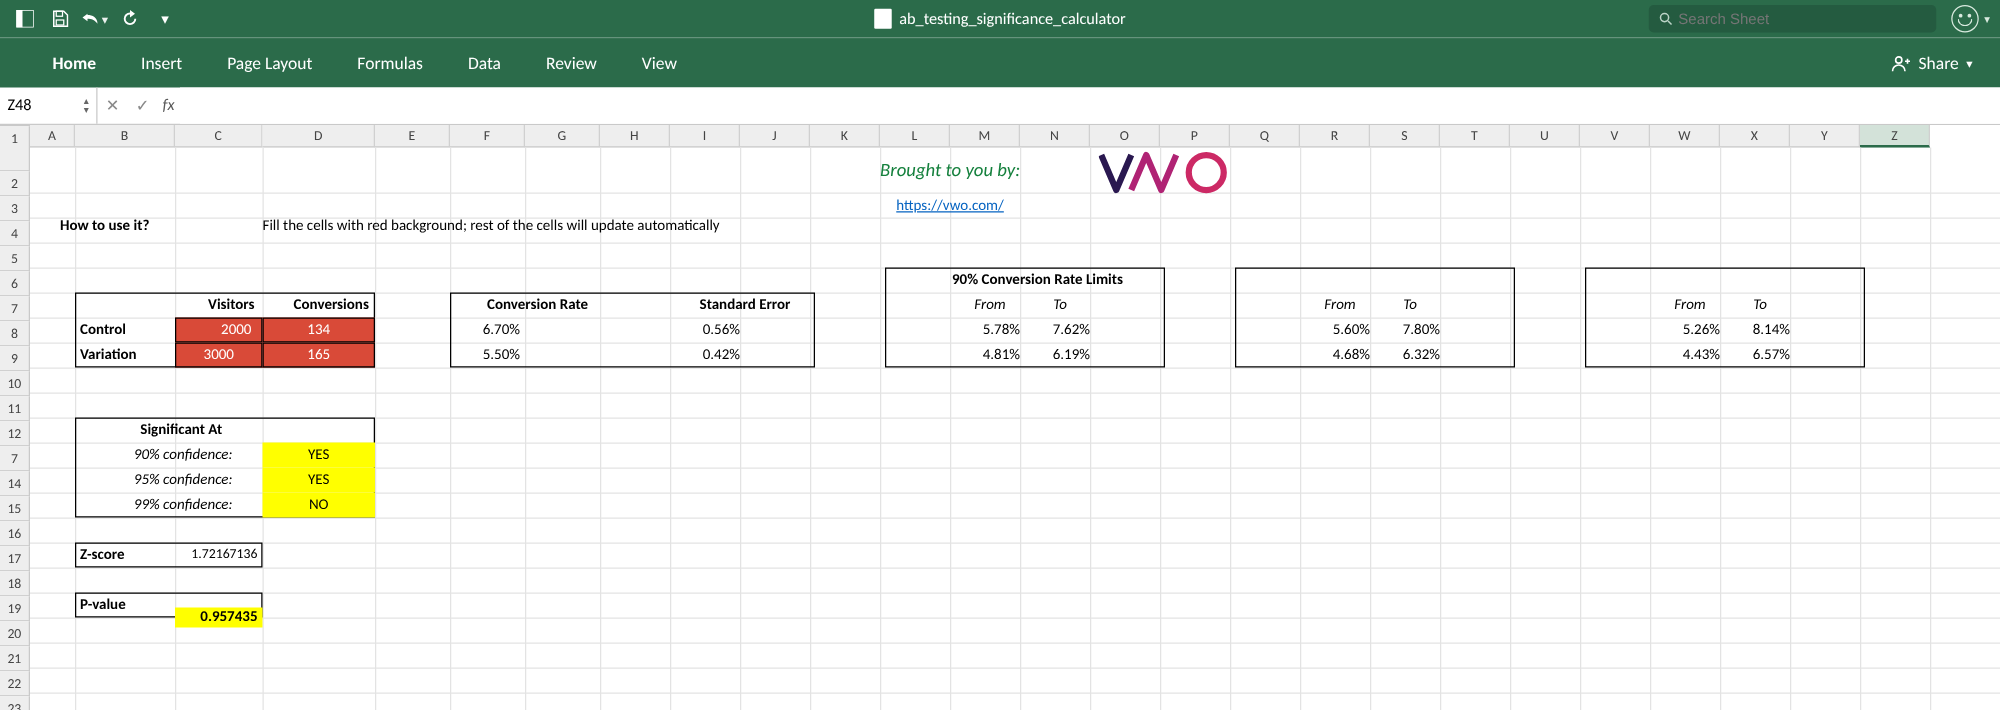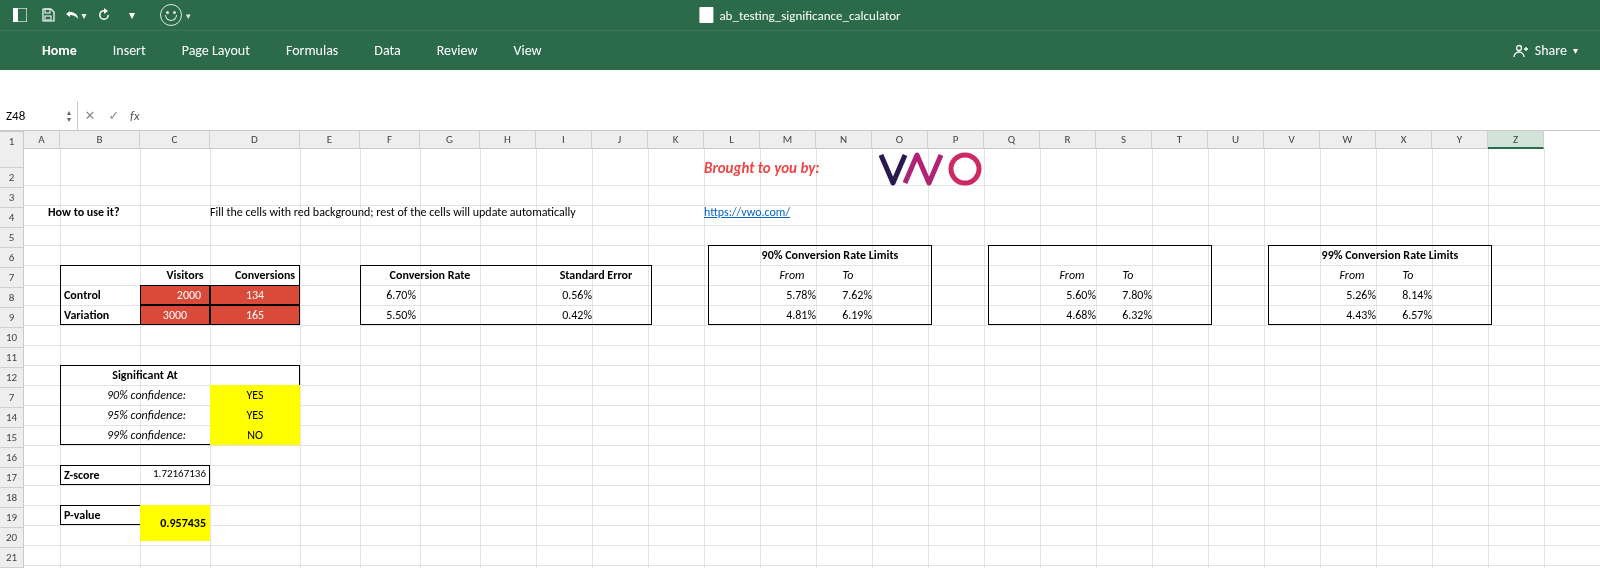--- a/index.html
+++ b/index.html
@@ -14,42 +14,42 @@
   .search-wrap input{ background:transparent; border:none; outline:none; color:#fff; font-size:12px; width:100%; margin-left:4px;}
   .smiley{ margin-left:12px; width:22px;height:22px;border:1.5px solid #d9eadf;border-radius:50%; position:relative;}
   .smiley:before{content:"";position:absolute;width:3px;height:3px;background:#d9eadf;border-radius:50%;top:6px;left:5px;box-shadow:7px 0 #d9eadf;}
   .smiley:after{content:"";position:absolute;width:10px;height:5px;border:1.5px solid #d9eadf;border-top:none;border-radius:0 0 10px 10px;bottom:4px;left:4px;}
   .caret{ font-size:9px; margin-left:4px; color:#d9eadf;}
   
   .ribbon{ background:#2b6b4a; height:40px; display:flex; align-items:center; padding:0 22px; color:#fff; font-size:14px; border-top:1px solid rgba(255,255,255,.08);}
   .ribbon .tab{ margin-right:36px; cursor:pointer;}
   .ribbon .share{ margin-left:auto; display:flex; align-items:center; gap:6px;}
   
-  .formulabar{ height:30px; display:flex; align-items:center; border-bottom:1px solid #c9c9c9; font-size:13px;margin-top:31px;}
+  .formulabar{ height:30px; display:flex; align-items:center; border-bottom:1px solid #c9c9c9; font-size:13px;}
   .namebox{ width:78px; height:100%; border-right:1px solid #c9c9c9; display:flex; align-items:center; padding:0 6px; justify-content:space-between;}
   .name-stepper{display:flex;flex-direction:column;line-height:7px;font-size:8px;color:#666;}
   .fb-btn{ width:24px; text-align:center; color:#8a8a8a;}
   .fx{ font-style:italic; color:#5a5a5a; margin:0 4px;}
   .formula-input{ flex:1; border:none; outline:none; height:100%; padding:0 6px;}
   
   .sheet{ display:flex; height:calc(568px - 30px - 40px - 26px); position:relative;}
   .corner{ width:24px; height:18px; background:#eee; border-right:1px solid #c9c9c9; border-bottom:1px solid #c9c9c9;}
   .col-headers{ display:flex; height:18px;}
   .col-h{ background:#eee; border-right:1px solid #d0d0d0; border-bottom:1px solid #c9c9c9; text-align:center; font-size:11px; color:#444; line-height:18px;}
   .row-headers{ width:24px; }
   .row-h{ height:20px; background:#eee; border-right:1px solid #c9c9c9; border-bottom:1px solid #d0d0d0; text-align:center; font-size:11px; color:#444; line-height:20px;}
   .cells{ position:relative; flex:1;}
   .gridbg{ position:absolute; inset:0; }
   .gridbg .vline{ position:absolute; top:0; bottom:0; width:1px; background:#e3e3e3;}
   .gridbg .hline{ position:absolute; left:0; right:0; height:1px; background:#e3e3e3;}
   .ov{ position:absolute; font-size:12px;}
   .title-text{ font-size:26px; font-style:italic; color:#222;}
   .bold{ font-weight:bold;padding-left:20px;}
   .ital{ font-style:italic;}
-  .red-text{ color:#ef4444; font-weight:bold; font-style:italic;}
+  .red-text{ color:#15803d; font-weight:normal; font-style:italic;}
   .link{ color:#0563c1; text-decoration:underline;}
   .redcell{ background:#d94a38; color:#fff; text-align:center; border:1px solid #000;}
   .yellowcell{ background:#ffff00; text-align:center;}
   .bordbox{ border:1.5px solid #000;}
   .cellcenter{ display:flex; align-items:center; justify-content:center;}
   .cellright{ display:flex; align-items:center; justify-content:flex-end; padding-right:4px;}
   .cellleft{ display:flex; align-items:center; padding-left:4px;}
   
   .cA{width:36px;} .cB{width:80px;} .cC{width:70px;} .cD{width:90px;}
   .cE{width:60px;} .cF{width:60px;} .cG{width:60px;} .cH{width:56px;}
@@ -88,20 +88,27 @@
       <svg width="14" height="14" viewBox="0 0 14 14">
         <path d="M7 2a5 5 0 1 0 5 5h-1.5A3.5 3.5 0 1 1 7 3.5V6l4-3-4-3v2z" fill="#fff"></path>
       </svg>
     </div>
   <div class="qa-btn">
       <span style="color:#fff;">▾</span>
     </div>
   <div class="doc-title">
     <span class="doc-icon"></span>
     <span>ab_testing_significance_calculator</span>
+  </div>
+  <div class="search-wrap">
+    <svg width="12" height="12" viewBox="0 0 12 12">
+        <circle cx="5" cy="5" r="3.5" fill="none" stroke="#bcd4c7" stroke-width="1.3"></circle>
+        <line x1="8" y1="8" x2="11" y2="11" stroke="#bcd4c7" stroke-width="1.3"></line>
+      </svg>
+    <input type="text" placeholder="Search Sheet" style="">
   </div>
   <div class="smiley"></div>
     <span class="caret">▾</span>
 </div>
 
 <div class="ribbon">
   <span class="tab bold">Home</span>
   <span class="tab">Insert</span>
   <span class="tab">Page Layout</span>
   <span class="tab">Formulas</span>
@@ -249,21 +256,21 @@
       <div class="ov" style="left:855px;top:0;">
         <svg width="110" height="42" viewBox="0 0 110 42">
             <path d="M2 6 L14 34 L26 6" fill="none" stroke="#2a1850" stroke-width="5" stroke-linejoin="round"></path>
             <path d="M26 34 L38 6 L50 34 L62 6" fill="none" stroke="#b02374" stroke-width="5" stroke-linejoin="round"></path>
             <circle cx="86" cy="20" r="14" fill="none" stroke="#cc2965" stroke-width="5"></circle>
           </svg>
       </div>
 
       <div class="ov bold" style="left:4px;top:56px;">How to use it?</div>
       <div class="ov" style="left:186px;top:56px;">Fill the cells with red background; rest of the cells will update automatically</div>
-      <a class="ov link" style="left:680px;top:56px;">https://vwo.com/</a>
+      <a class="ov link" style="left:680px;top:40px;padding-left:13px;">https://vwo.com/</a>
 
       <div class="ov bordbox" style="left:36px;top:116px;width:240px;height:60px;"></div>
       <div class="ov bold cellcenter" style="left:116px;top:116px;width:70px;height:20px;">Visitors</div>
       <div class="ov bold cellcenter" style="left:186px;top:116px;width:90px;height:20px;">Conversions</div>
       <div class="ov bold cellleft" style="left:36px;top:136px;width:80px;height:20px;">Control</div>
       <div class="ov bold cellleft" style="left:36px;top:156px;width:80px;height:20px;">Variation</div>
       <div class="ov redcell cellcenter" style="left:116px;top:136px;width:70px;height:20px;padding-left:28px;">2000</div>
       <div class="ov redcell cellcenter" style="left:186px;top:136px;width:90px;height:20px;">134</div>
       <div class="ov redcell cellcenter" style="left:116px;top:156px;width:70px;height:20px;">3000</div>
       <div class="ov redcell cellcenter" style="left:186px;top:156px;width:90px;height:20px;">165</div>
@@ -287,21 +294,20 @@
 
       <div class="ov bordbox" style="left:964px;top:96px;width:224px;height:80px;"></div>
       <div class="ov ital cellcenter" style="left:1020px;top:116px;width:56px;height:20px;">From</div>
       <div class="ov ital cellcenter" style="left:1076px;top:116px;width:56px;height:20px;">To</div>
       <div class="ov cellright" style="left:1020px;top:136px;width:56px;height:20px;">5.60%</div>
       <div class="ov cellright" style="left:1076px;top:136px;width:56px;height:20px;">7.80%</div>
       <div class="ov cellright" style="left:1020px;top:156px;width:56px;height:20px;">4.68%</div>
       <div class="ov cellright" style="left:1076px;top:156px;width:56px;height:20px;">6.32%</div>
 
       <div class="ov bordbox" style="left:1244px;top:96px;width:224px;height:80px;"></div>
-      <div class="ov bold cellcenter" style="left:1244px;top:96px;width:224px;height:20px;">99% Conversion Rate Limits</div>
       <div class="ov ital cellcenter" style="left:1300px;top:116px;width:56px;height:20px;">From</div>
       <div class="ov ital cellcenter" style="left:1356px;top:116px;width:56px;height:20px;">To</div>
       <div class="ov cellright" style="left:1300px;top:136px;width:56px;height:20px;">5.26%</div>
       <div class="ov cellright" style="left:1356px;top:136px;width:56px;height:20px;">8.14%</div>
       <div class="ov cellright" style="left:1300px;top:156px;width:56px;height:20px;">4.43%</div>
       <div class="ov cellright" style="left:1356px;top:156px;width:56px;height:20px;">6.57%</div>
 
       <div class="ov bordbox" style="left:36px;top:216px;width:240px;height:80px;"></div>
       <div class="ov bold cellcenter" style="left:36px;top:216px;width:150px;height:20px;">Significant At</div>
       <div class="ov ital cellright" style="left:36px;top:236px;width:130px;height:20px;">90% confidence:</div>
@@ -310,17 +316,17 @@
       <div class="ov yellowcell cellcenter" style="left:186px;top:236px;width:90px;height:20px;">YES</div>
       <div class="ov yellowcell cellcenter" style="left:186px;top:256px;width:90px;height:20px;">YES</div>
       <div class="ov yellowcell cellcenter" style="left:186px;top:276px;width:90px;height:20px;">NO</div>
 
       <div class="ov bordbox" style="left:36px;top:316px;width:150px;height:20px;"></div>
       <div class="ov bold cellleft" style="left:36px;top:316px;width:80px;height:20px;">Z-score</div>
       <div class="ov cellright" style="left:116px;top:316px;width:70px;height:16px;font-size:11px;">1.72167136</div>
 
       <div class="ov bordbox" style="left:36px;top:356px;width:150px;height:20px;"></div>
       <div class="ov bold cellleft" style="left:36px;top:356px;width:80px;height:20px;">P-value</div>
-      <div class="ov yellowcell bold cellright" style="left:116px;top:356px;width:70px;height:36px;">0.957435</div>
+      <div class="ov yellowcell bold cellright" style="left:116px;top:368px;width:70px;height:16px;">0.957435</div>
 
     </div>
   </div>
 </div>
 
 </body></html>

